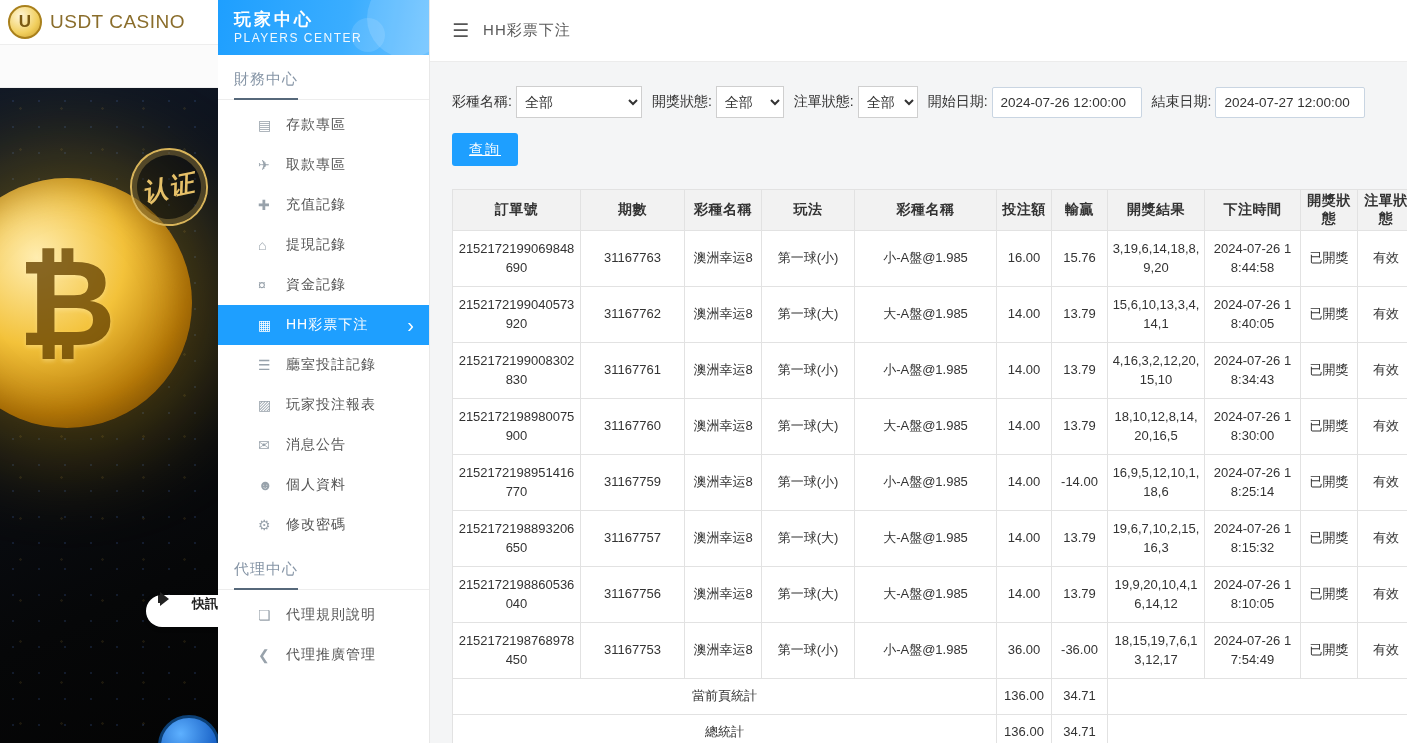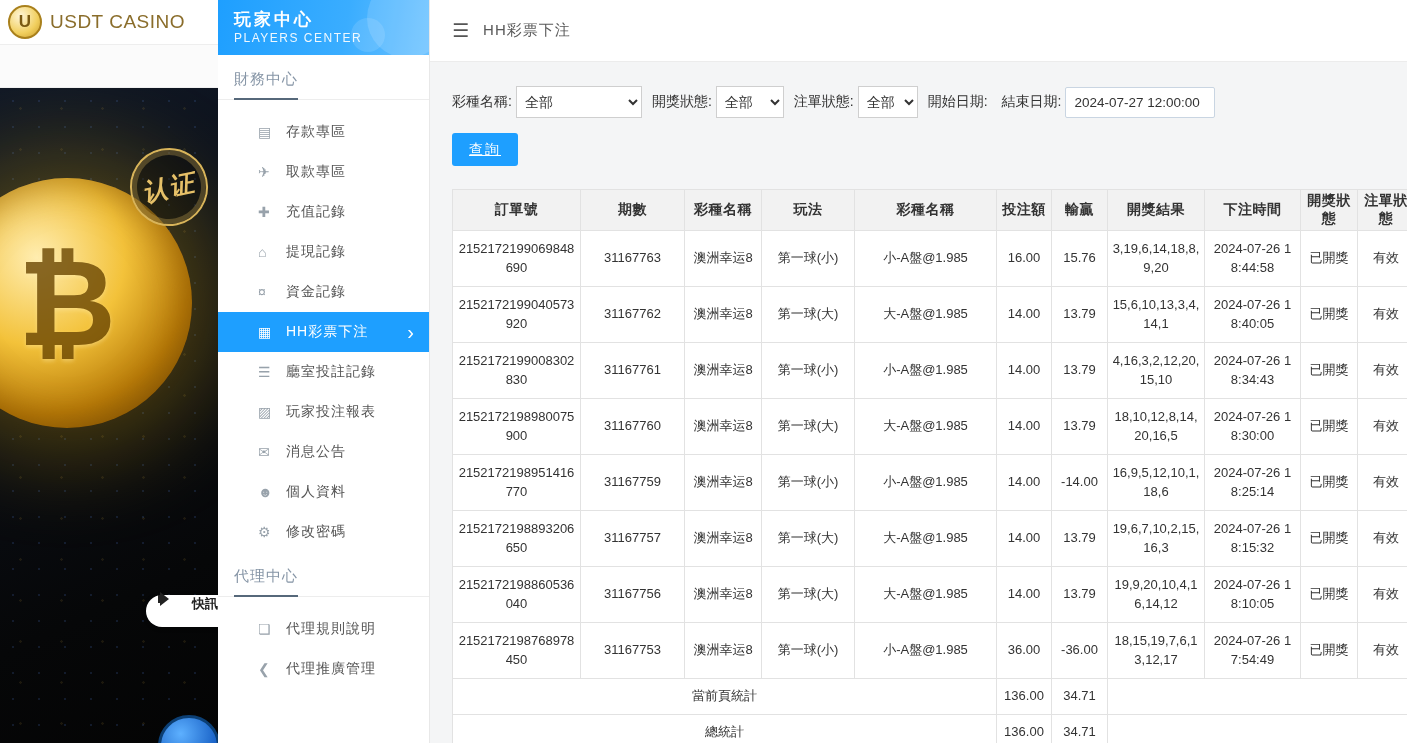--- a/index.html
+++ b/index.html
@@ -39,21 +39,21 @@
     background:radial-gradient(circle at 35% 28%, #5db0ff, #1b64c8 65%, #0d3f8a); border:3px solid #0c3f74; z-index:4; }
 
   
   .sidebar { width:212px; height:100%; background:#fff; flex-shrink:0; display:flex; flex-direction:column; border-right:1px solid #e8e8e8; }
   .sidebar-header { height:55px; flex-shrink:0; background:linear-gradient(100deg,#1E9FFF 0%, #3aadff 60%, #6cc2ff 100%); color:#fff; padding:9px 0 0 16px; position:relative; overflow:hidden; }
   .sidebar-header .deco1 { position:absolute; right:-18px; top:-22px; width:80px; height:80px; border-radius:50%; background:rgba(255,255,255,.14); }
   .sidebar-header .deco2 { position:absolute; right:44px; top:18px; width:34px; height:34px; border-radius:50%; background:rgba(255,255,255,.12); }
   .sh-title { font-size:17px; font-weight:bold; letter-spacing:3px; line-height:1.3; }
   .sh-sub { font-size:12px; letter-spacing:1.5px; opacity:.92; }
   .sidebar-menu { flex:1; overflow-y:auto; overflow-x:hidden; padding-bottom:10px; }
-  .section-title { padding:15px 16px 0; border-bottom:1px solid #ededed; color:#8695a6; font-size:15px; margin-bottom:12px; }
+  .section-title { padding:15px 16px 0; border-bottom:1px solid #ededed; color:#8695a6; font-size:15px; margin-bottom:5px; }
   .section-title span { display:inline-block; padding-bottom:9px; border-bottom:2px solid #56687a; margin-bottom:-1px; letter-spacing:1px; }
   .menu-item { display:flex; align-items:center; height:40px; padding-left:40px; color:#555; font-size:14px; cursor:pointer; letter-spacing:1px; }
   .mi-icon { width:28px; color:#98a2ab; font-size:14px; flex-shrink:0; }
   .menu-item.active { background:#1E9FFF; color:#fff; }
   .menu-item.active .mi-icon { color:#fff; }
   .mi-chevron { margin-left:auto; margin-right:14px; font-size:20px; line-height:1; }
 
   
   .main { flex:1; height:100%; display:flex; flex-direction:column; background:#f4f5f6; min-width:0; }
   .topbar { height:62px; flex-shrink:0; background:#fff; border-bottom:1px solid #ececec; display:flex; align-items:center; padding:0 22px; gap:14px; }
@@ -175,20 +175,21 @@
 
   <section class="content">
     <div class="filters">
       <span class="f-label">彩種名稱:</span>
       <select class="sel sel-lottery"><option>全部</option></select>
       <span class="f-label">開獎狀態:</span>
       <select class="sel sel-draw"><option>全部</option></select>
       <span class="f-label">注單狀態:</span>
       <select class="sel sel-order"><option>全部</option></select>
       <span class="f-label">開始日期:</span>
+      <input class="date" value="2024-07-26 12:00:00" style="">
       <span class="f-label">結束日期:</span>
       <input class="date" value="2024-07-27 12:00:00" style="">
     </div>
     <button class="btn-search">查詢</button>
 
     <div class="table-wrap">
       <table>
         <colgroup>
           <col class="c1">
             <col class="c2">

